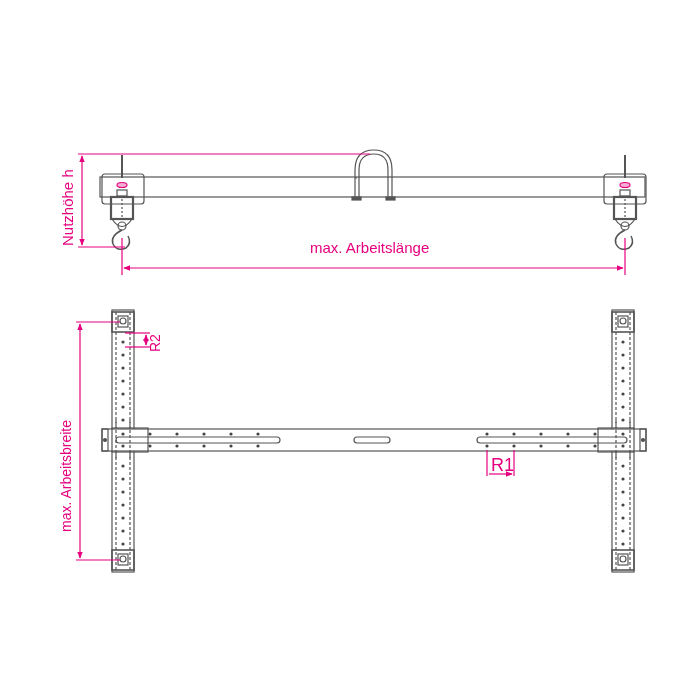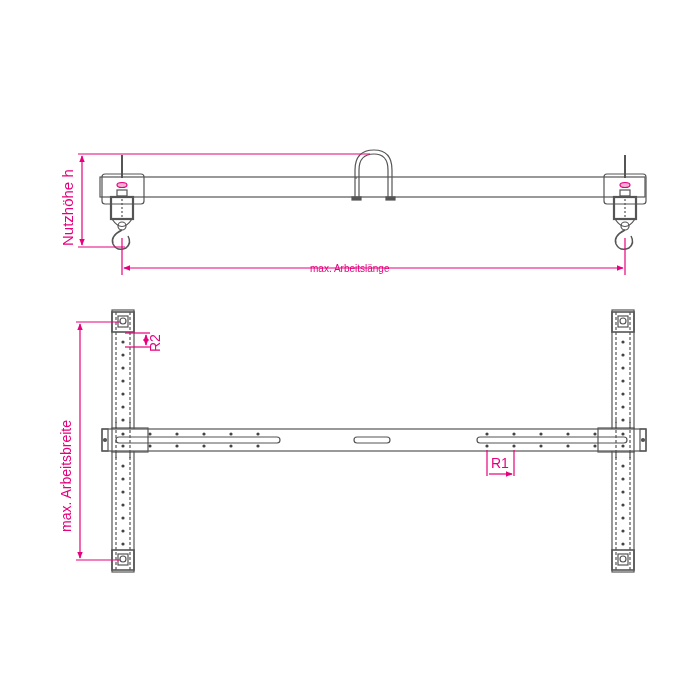--- a/index.html
+++ b/index.html
@@ -186,16 +186,16 @@
     <line x1="125" y1="347" x2="150" y2="347"></line>
     <line x1="146" y1="335" x2="146" y2="345" marker-start="url(#arr)" marker-end="url(#arr)"></line>
 
     <line x1="487" y1="450" x2="487" y2="476"></line>
     <line x1="514" y1="450" x2="514" y2="476"></line>
     <line x1="489" y1="474" x2="512" y2="474" marker-end="url(#arr)"></line>
   </g>
 </svg>
 
 <div class="lbl vert" style="left:60px; top:246px; font-size:15px;">Nutzhöhe h</div>
-<div class="lbl" style="left:310px; top:264px; font-size:10px;">max. Arbeitslänge</div>
+<div class="lbl" style="left:310px; top:240px; font-size:15px;">max. Arbeitslänge</div>
 <div class="lbl vert" style="left:59px; top:532px; font-size:14px;">max. Arbeitsbreite</div>
 <div class="lbl vert" style="left:148px; top:352px; font-size:14px;">R2</div>
-<div class="lbl" style="left:491px; top:456px; font-size:14px;">R1</div>
+<div class="lbl" style="left:491px; top:456px; font-size:18px;">R1</div>
 
 </body></html>

